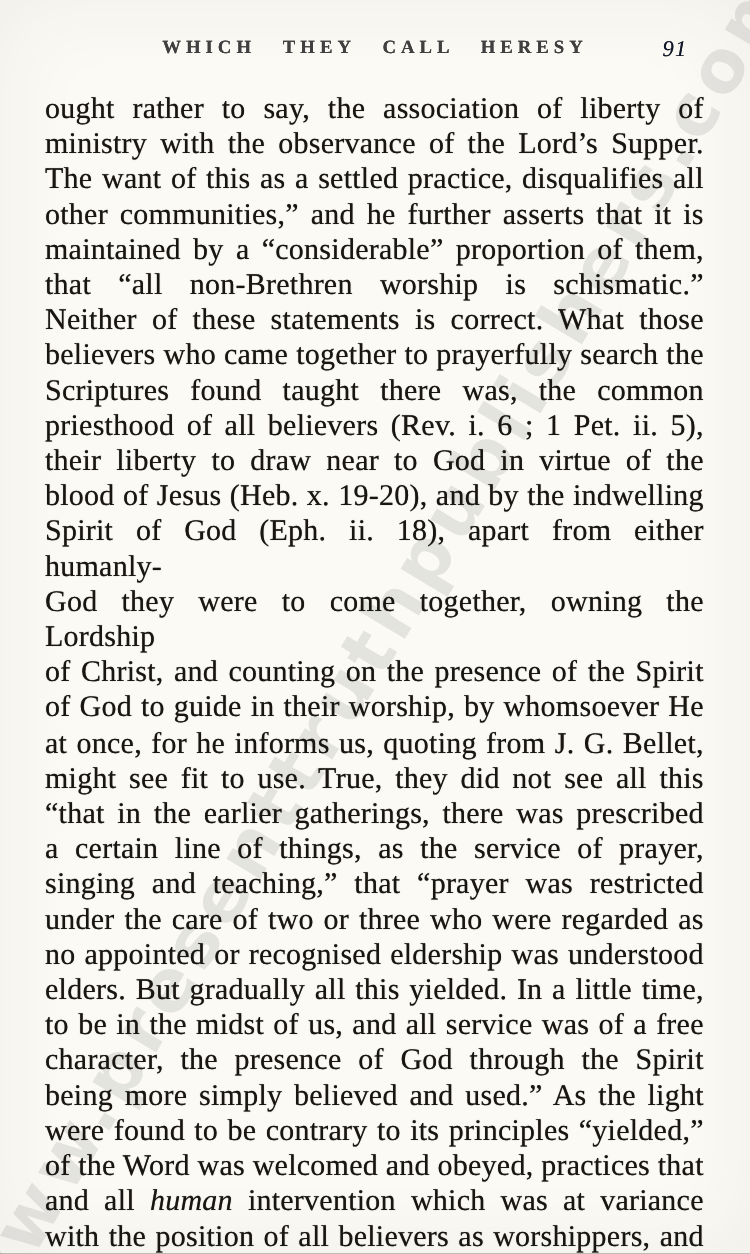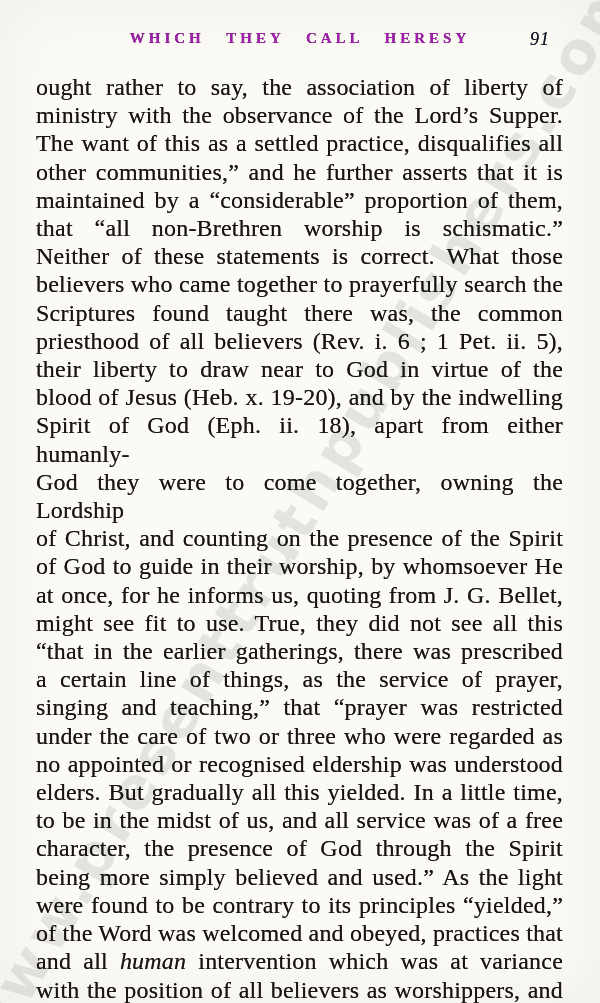--- a/index.html
+++ b/index.html
@@ -37,21 +37,21 @@
     height: 26px;
     z-index: 1;
   }
   .running-title {
     display: block;
     text-align: center;
     font-weight: bold;
     font-size: 15px;
     letter-spacing: 4px;
     word-spacing: 14px;
-    color: #a21caf;
+    color: #404040;
     text-shadow: 0 0 0.5px rgba(20,18,15,0.8);
   }
   .page-number {
     position: absolute;
     right: 50px;
     top: -1px;
     font-size: 18px;
     letter-spacing: 1px;
     color: #0f172a;
     text-shadow: 0 0 0.5px rgba(20,18,15,0.8);

